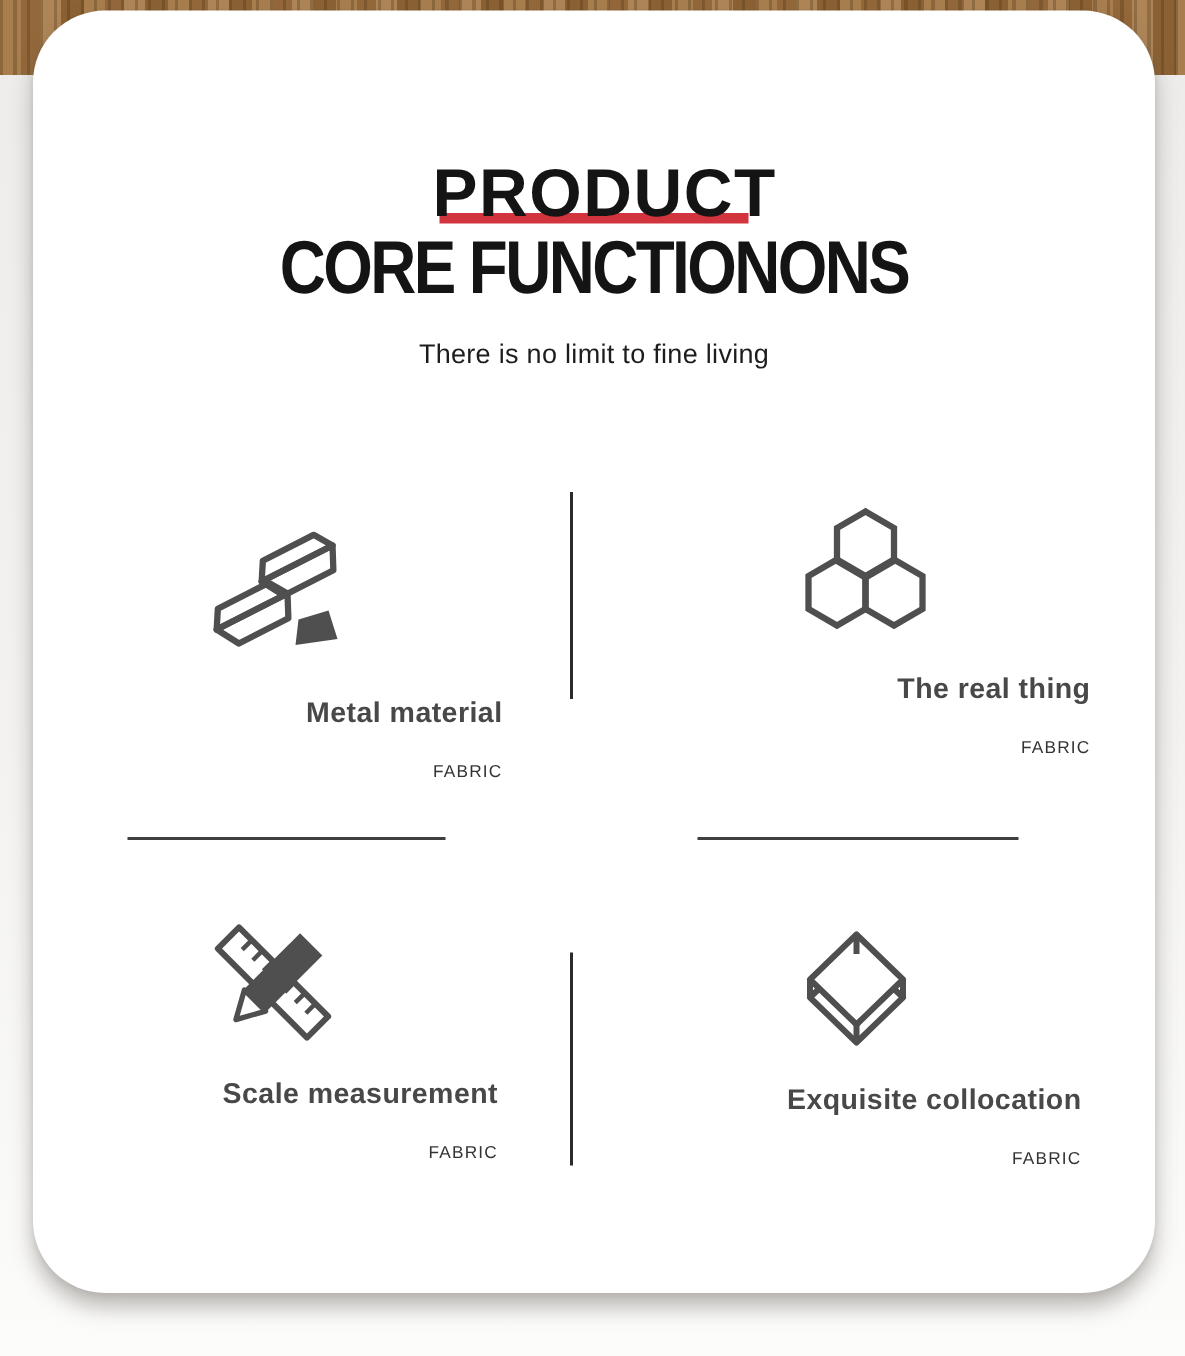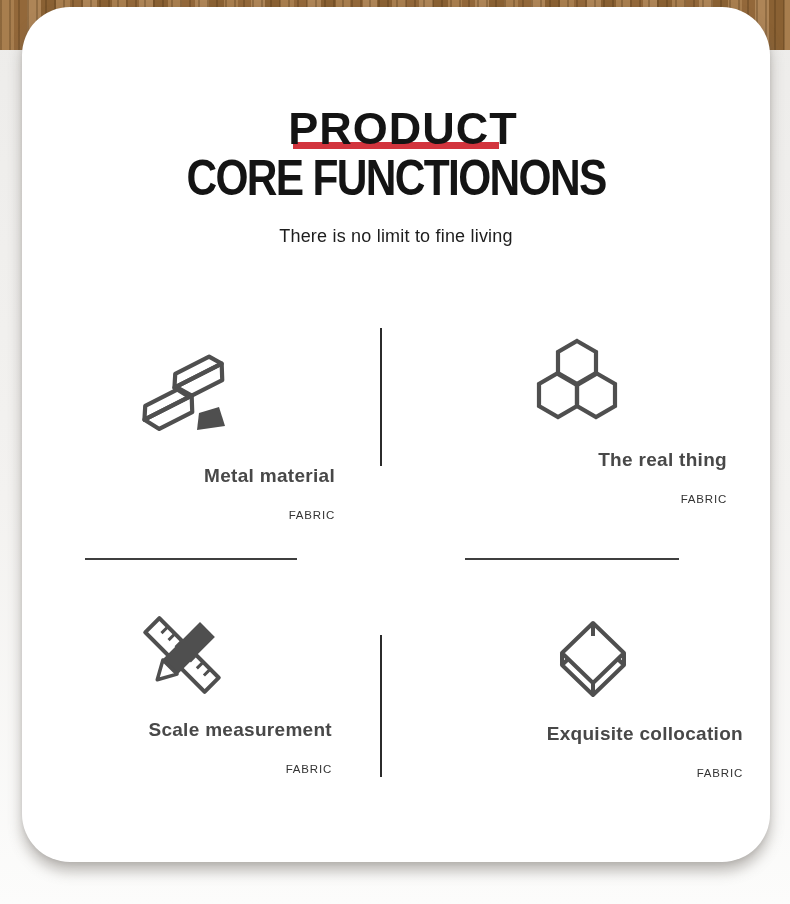--- a/index.html
+++ b/index.html
@@ -38,21 +38,21 @@
     transform:scaleX(0.85);
   }
   .tagline {
     position:absolute; top:219px; left:0; width:100%;
     text-align:center; font-size:18px; color:#1d1d1d; letter-spacing:0.2px;
   }
   .feature { position:absolute; width:300px; text-align:right; }
   .f1 { left:13px;  top:344px; }
   .f2 { left:405px; top:328px; }
   .f3 { left:10px;  top:598px; }
-  .f4 { left:421px; top:602px; }
+  .f4 { left:399px; top:602px; }
   .f-icon { width:100px; height:100px; margin:0 auto; }
   .f-icon svg { width:100%; height:100%; display:block; }
   .f-title { margin-top:14px; font-size:19px; font-weight:bold; letter-spacing:0.3px; }
   .f-sub   { margin-top:22px; font-size:11.5px; color:#333; letter-spacing:0.8px; }
   .divider-v { position:absolute; left:358px; width:2px; background:#2b2b2b; }
   .dv1 { top:321px; height:138px; }
   .dv2 { top:628px; height:142px; }
   .divider-h { position:absolute; top:551px; height:2px; background:#3f3f3f; }
   .dh-left  { left:63px;  width:212px; }
   .dh-right { left:443px; width:214px; }

